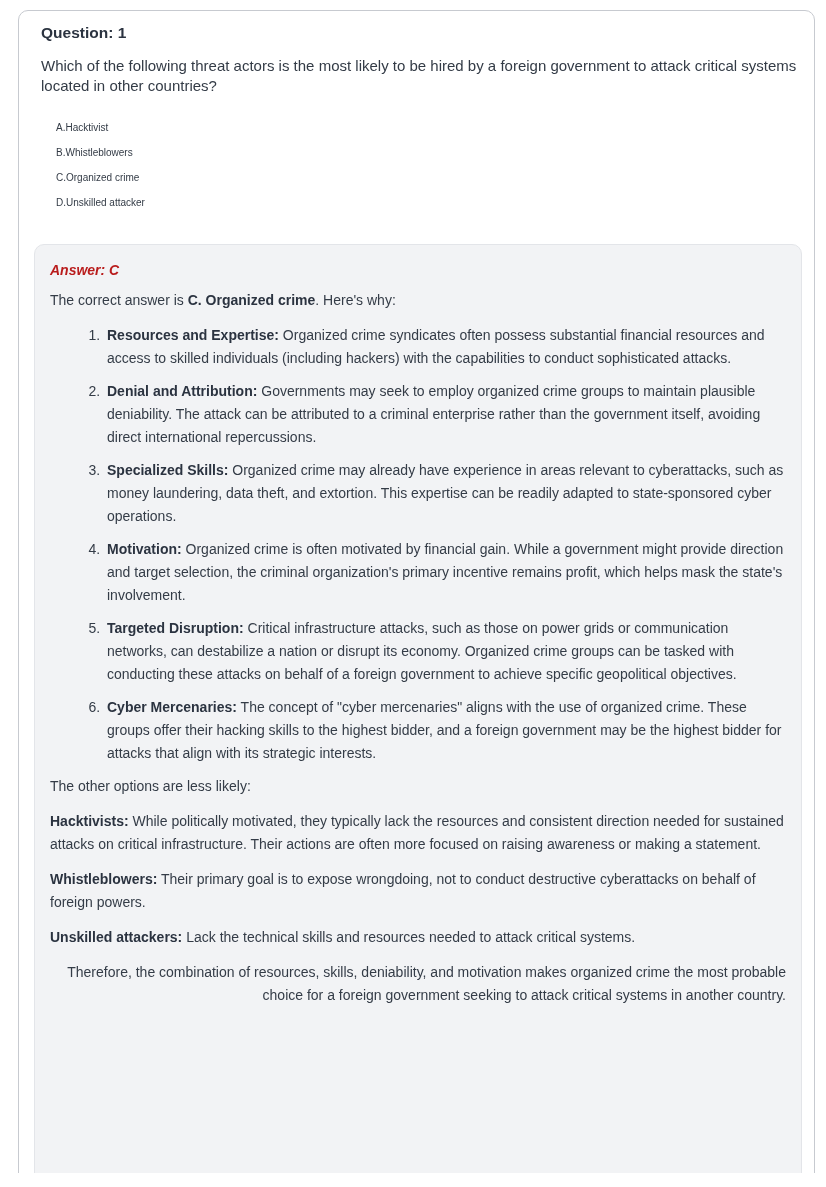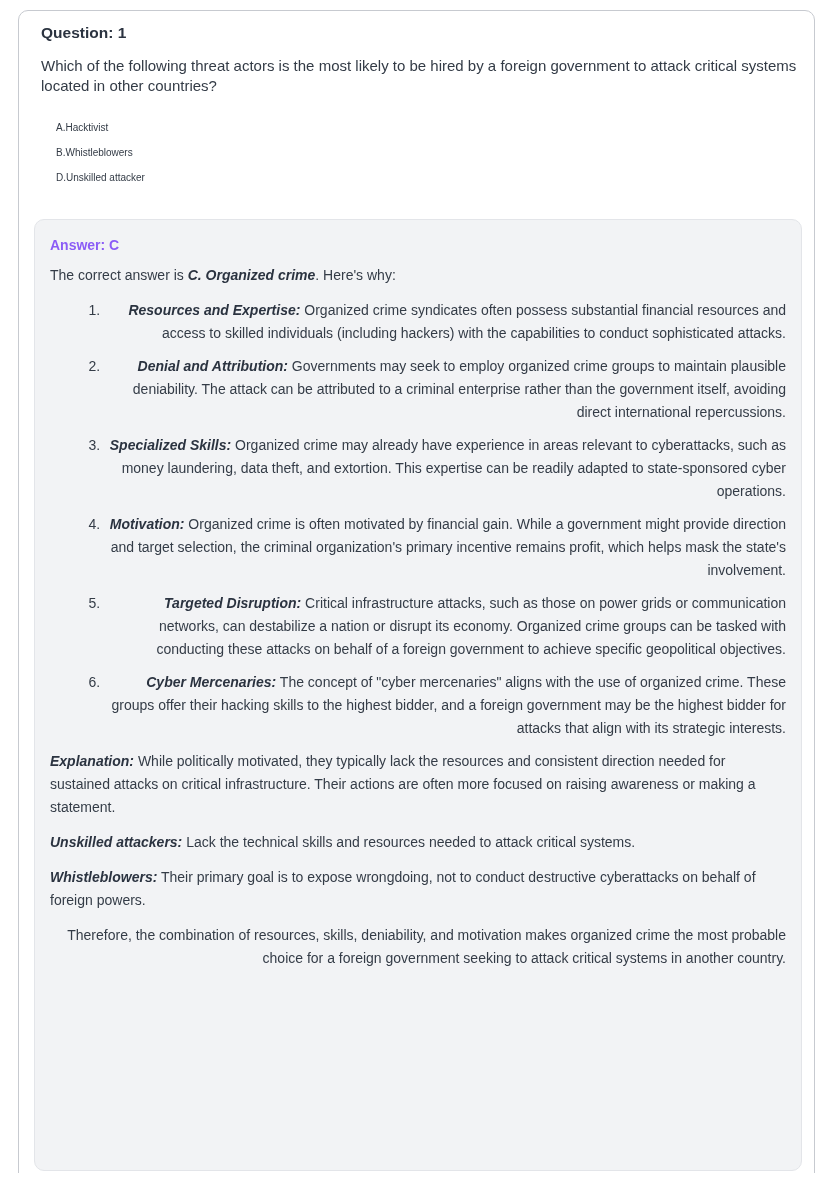--- a/index.html
+++ b/index.html
@@ -55,33 +55,33 @@
     border-radius: 10px;
     padding: 14px 15px 24px 15px;
     font-size: 14px;
     line-height: 23px;
     min-height: 952px;
     color: #343c47;
   }
   .answer-card p { margin: 0 0 12px; }
   .answer-label {
     font-weight: 700;
-    color: #8b5cf6;
+    color: #b91c1c;
     margin: 0 0 7px !important;
+    font-style: italic;
   }
   .explanation-label {
     font-weight: 700;
     color: #2b3340;
     margin: 0 0 11px !important;
   }
-  .answer-card strong { color: #2b3340; font-style: italic; }
+  .answer-card strong { color: #2b3340; }
   ol.justifications {
     margin: 11px 0 9px;
     padding-left: 54px;
-    text-align: right;
   }
   ol.justifications li {
     margin-bottom: 10px;
     padding-left: 3px;
   }
   .conclusion { margin-bottom: 0 !important; text-align: right; }
 </style>
 </head>
 <body>
 
@@ -91,20 +91,21 @@
     <h2 class="q-label">Question: 1</h2>
 
     <p class="q-text">Which of the following threat actors is the most likely to be hired by a foreign government to attack critical systems located in other countries?</p>
 
     <ul class="options">
 
         <li>A.Hacktivist</li>
 
         <li>B.Whistleblowers</li>
 
+        <li>C.Organized crime</li>
 
         <li>D.Unskilled attacker</li>
       </ul>
 
     <section class="answer-card">
 
       <p class="answer-label">Answer: C</p>
 
 
       <p><span>The correct answer is </span><strong>C. Organized crime</strong><span>. Here's why:</span></p>
@@ -118,27 +119,28 @@
 
           <li><strong>Specialized Skills:</strong><span> Organized crime may already have experience in areas relevant to cyberattacks, such as money laundering, data theft, and extortion. This expertise can be readily adapted to state-sponsored cyber operations.</span></li>
 
           <li><strong>Motivation:</strong><span> Organized crime is often motivated by financial gain. While a government might provide direction and target selection, the criminal organization's primary incentive remains profit, which helps mask the state's involvement.</span></li>
 
           <li><strong>Targeted Disruption:</strong><span> Critical infrastructure attacks, such as those on power grids or communication networks, can destabilize a nation or disrupt its economy. Organized crime groups can be tasked with conducting these attacks on behalf of a foreign government to achieve specific geopolitical objectives.</span></li>
 
           <li><strong>Cyber Mercenaries:</strong><span> The concept of "cyber mercenaries" aligns with the use of organized crime. These groups offer their hacking skills to the highest bidder, and a foreign government may be the highest bidder for attacks that align with its strategic interests.</span></li>
         </ol>
 
+      <p>The other options are less likely:</p>
 
       <div>
 
-          <p><strong>Explanation:</strong><span> While politically motivated, they typically lack the resources and consistent direction needed for sustained attacks on critical infrastructure. Their actions are often more focused on raising awareness or making a statement.</span></p>
+          <p><strong>Hacktivists:</strong><span> While politically motivated, they typically lack the resources and consistent direction needed for sustained attacks on critical infrastructure. Their actions are often more focused on raising awareness or making a statement.</span></p>
+
+          <p><strong>Whistleblowers:</strong><span> Their primary goal is to expose wrongdoing, not to conduct destructive cyberattacks on behalf of foreign powers.</span></p>
 
           <p><strong>Unskilled attackers:</strong><span> Lack the technical skills and resources needed to attack critical systems.</span></p>
-
-          <p><strong>Whistleblowers:</strong><span> Their primary goal is to expose wrongdoing, not to conduct destructive cyberattacks on behalf of foreign powers.</span></p>
         </div>
 
       <p class="conclusion">Therefore, the combination of resources, skills, deniability, and motivation makes organized crime the most probable choice for a foreign government seeking to attack critical systems in another country.</p>
 
     </section>
   </section>
 </div>
 
 </body></html>

